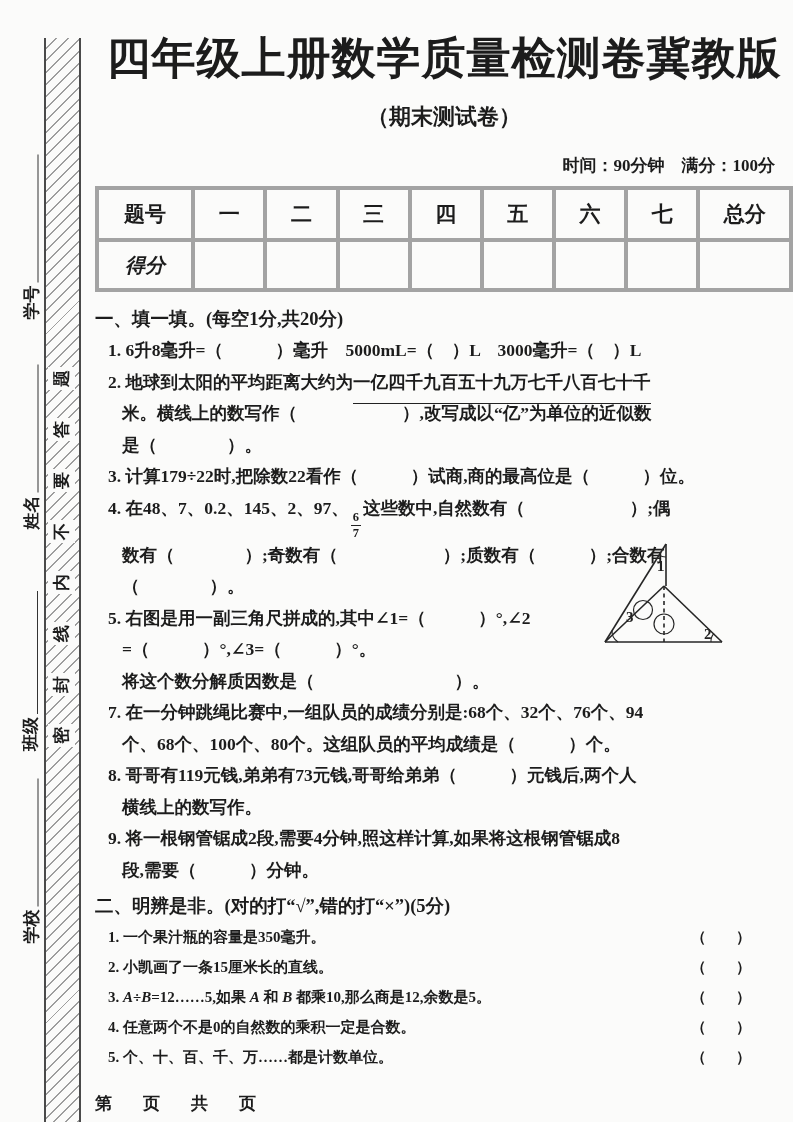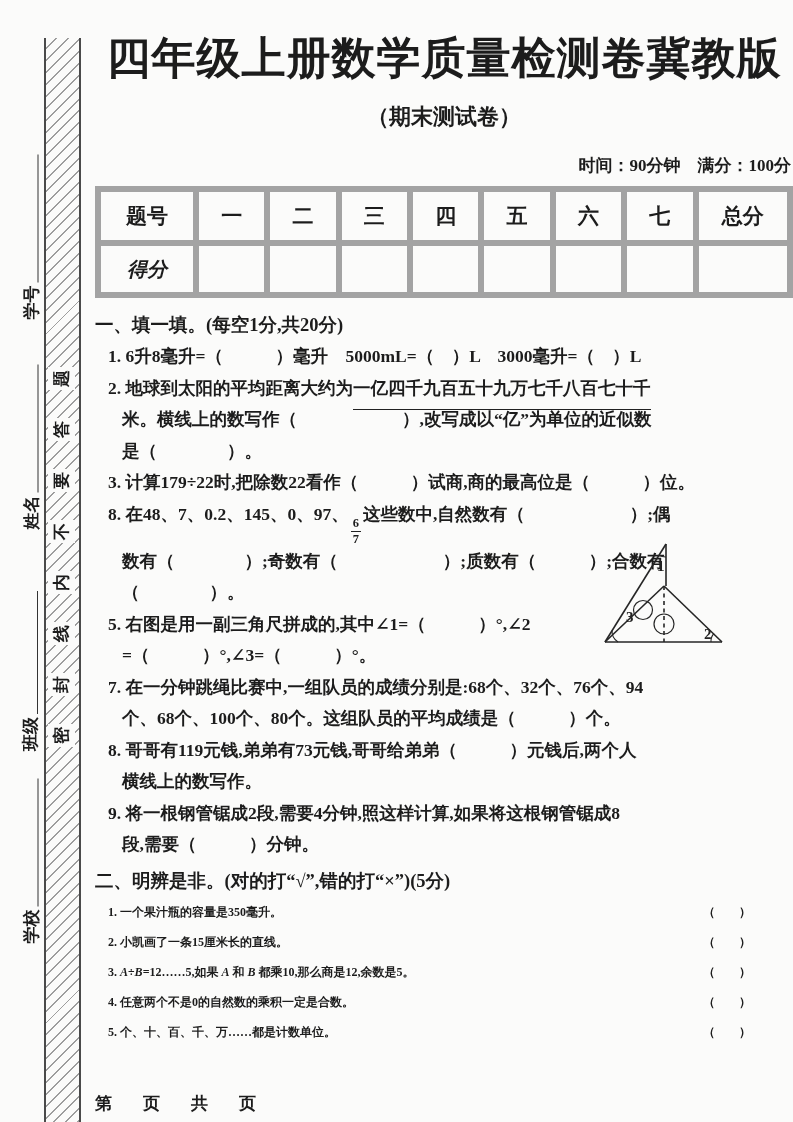--- a/index.html
+++ b/index.html
@@ -13,37 +13,37 @@
       transform:rotate(-90deg);display:flex;justify-content:space-between;align-items:center;
       font-size:17px;font-weight:bold;}
   .seal-text span{background:#fbfbfa;padding:2px 3px;}
   .field{position:absolute;height:30px;transform:rotate(-90deg);display:flex;align-items:flex-end;
       font-size:17px;font-weight:bold;white-space:nowrap;}
   .field .wline{flex:1;border-bottom:1.6px solid #333;margin:0 0 4px 3px;}
   
   .content{position:absolute;left:95px;top:28px;width:698px;font-weight:600;}
   .title{font-size:44px;font-weight:bold;text-align:center;line-height:62px;letter-spacing:1px;}
   .subtitle{font-size:22px;font-weight:bold;text-align:center;line-height:50px;margin-top:2px;}
-  .meta{font-size:17px;font-weight:bold;text-align:right;margin-top:12px;line-height:24px;padding-right:2px;}
+  .meta{font-size:17px;font-weight:bold;text-align:right;margin-top:12px;line-height:24px;padding-right:18px;}
   table.score{width:100%;border-collapse:collapse;margin-top:8px;table-layout:fixed;}
-  table.score td{border:6px solid #a3a3a3;text-align:center;font-weight:bold;}
+  table.score td{border:4px solid #a3a3a3;text-align:center;font-weight:bold;}
   table.score tr.hd td{height:46px;font-size:21px;}
   table.score tr.sc td{height:44px;font-size:20px;font-style:italic;}
   td.cwide{width:13%;} td.cend{width:12.5%;}
   .sec-h{font-size:18.5px;font-weight:bold;line-height:31px;margin-top:12px;}
   .s2h{margin-top:5px;}
   .q{font-size:17.5px;line-height:31.5px;white-space:nowrap;}
   .qn{padding-left:13px;} .qc{padding-left:27px;}
   .ul{border-bottom:1.6px solid #222;padding-bottom:11px;}
   .frac{display:inline-flex;flex-direction:column;vertical-align:-7px;line-height:1.05;
         font-size:12.5px;text-align:center;margin:0 2px;font-weight:bold;}
   .frac .num{border-bottom:1.4px solid #222;padding:0 2px 1px;}
   .frac .den{padding-top:1px;}
   .sq{display:inline-block;width:15px;height:17px;border:1.6px solid #222;vertical-align:-3px;margin:0 3px;}
-  .tf{display:flex;justify-content:space-between;font-size:12px;line-height:30px;
+  .tf{display:flex;justify-content:space-between;font-size:15px;line-height:30px;
       padding-left:13px;padding-right:42px;white-space:nowrap;}
   .tf .it{font-style:italic;font-family:"Liberation Serif","DejaVu Serif",serif;}
   .footer{position:absolute;left:95px;top:1092px;width:698px;
       font-size:17px;font-weight:bold;letter-spacing:7px;}
   .figure{position:absolute;left:594px;top:538px;}
   .figure svg text{font-size:15px;font-weight:bold;fill:#222;
       font-family:"Liberation Serif","DejaVu Serif",serif;}
 </style>
 </head>
 <body>
@@ -114,30 +114,31 @@
     <div class="sec-h">一、填一填。(每空1分,共20分)</div>
 
     <div class="q qn">1. 6升8毫升=（　　　）毫升　5000mL=（　）L　3000毫升=（　）L</div>
 
     <div class="q qn"><span>2. 地球到太阳的平均距离大约为</span><span class="ul">一亿四千九百五十九万七千八百七十千</span></div>
     <div class="q qc">米。横线上的数写作（　　　　　　）,改写成以“亿”为单位的近似数</div>
     <div class="q qc">是（　　　　）。</div>
 
     <div class="q qn">3. 计算179÷22时,把除数22看作（　　　）试商,商的最高位是（　　　）位。</div>
 
-    <div class="q qn"><span>8. 在48、7、0.2、145、0、97、</span><span class="frac">
+    <div class="q qn"><span>4. 在48、7、0.2、145、2、97、</span><span class="frac">
           <span class="num">6</span>
           <span class="den">7</span>
         </span><span>这些数中,自然数有（　　　　　　）;偶</span></div>
     <div class="q qc">数有（　　　　）;奇数有（　　　　　　）;质数有（　　　）;合数有</div>
     <div class="q qc">（　　　　）。</div>
 
     <div class="q qn">5. 右图是用一副三角尺拼成的,其中∠1=（　　　）°,∠2</div>
     <div class="q qc">=（　　　）°,∠3=（　　　）°。</div>
 
+    <div class="q qc">将这个数分解质因数是（　　　　　　　　）。</div>
 
     <div class="q qn">7. 在一分钟跳绳比赛中,一组队员的成绩分别是:68个、32个、76个、94</div>
     <div class="q qc">个、68个、100个、80个。这组队员的平均成绩是（　　　）个。</div>
 
     <div class="q qn">8. 哥哥有119元钱,弟弟有73元钱,哥哥给弟弟（　　　）元钱后,两个人</div>
     <div class="q qc">横线上的数写作。</div>
 
     <div class="q qn">9. 将一根钢管锯成2段,需要4分钟,照这样计算,如果将这根钢管锯成8</div>
     <div class="q qc">段,需要（　　　）分钟。</div>
 

